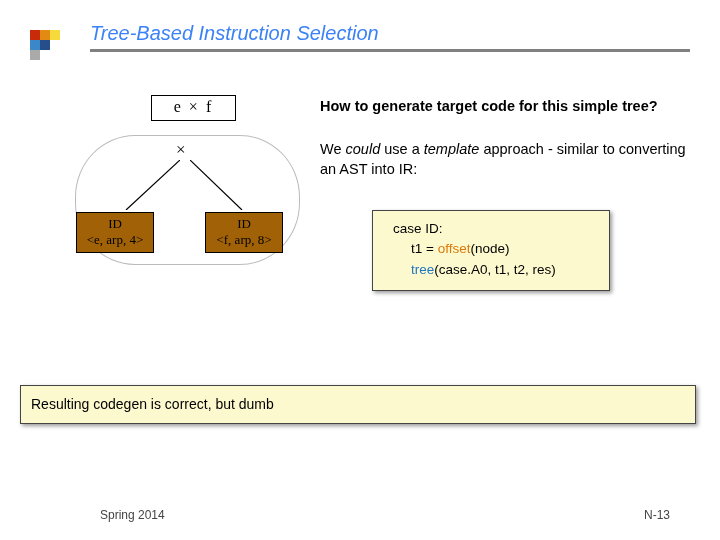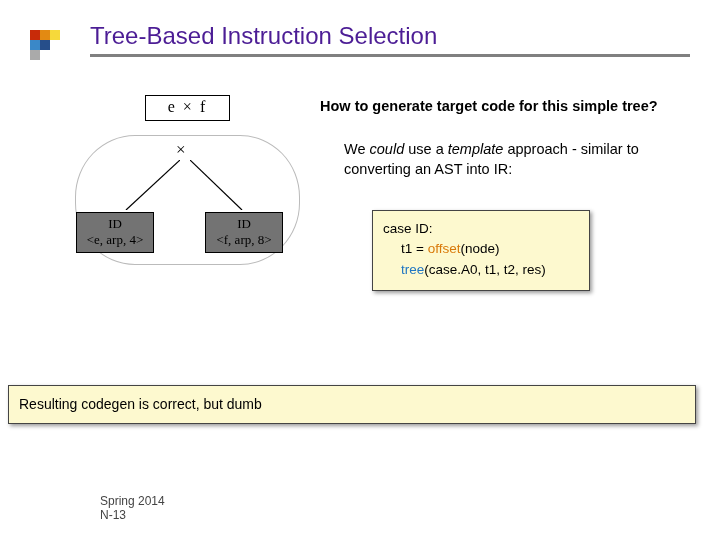--- a/index.html
+++ b/index.html
@@ -10,24 +10,25 @@
     position: relative;
     overflow: hidden;
   }
   
   .title-wrap {
     position: absolute;
     left: 90px; top: 22px; right: 30px;
     height: 52px;
   }
   .title-text {
-    font-size: 24px;
-    font-family: Verdana, sans-serif;
-    color: #4c1d95;
+    font-size: 20px;
+    font-family: Verdana, sans-serif;
+    color: #3b82f6;
     padding-bottom: 2px;
+    font-style: italic;
   }
   .title-underline {
     height: 3px;
     background: #808080;
     margin-top: 2px;
   }
   .accent-blocks {
     position: absolute;
     left: 30px; top: 30px;
   }
@@ -42,21 +43,21 @@
   .b-orange { background:#e38a12; }
   .b-yellow { background:#f6d93a; }
   .b-lblue { background:#3a88c8; }
   .b-dblue { background:#264e8a; }
   .b-grey { background:#aaa; }
   .b-white { background:#fff; }
 
   
   .expr-box {
     position: absolute;
-    left: 145px; top: 95px;
+    left: 151px; top: 95px;
     width: 85px; height: 26px;
     border: 1px solid #000;
     font-family: "Times New Roman", serif;
     font-size: 16px;
     text-align: center;
     line-height: 22px;
     letter-spacing: 2px;
   }
 
   .howto {
@@ -66,21 +67,20 @@
     font-family: Verdana, sans-serif;
     font-weight: bold;
   }
 
   .we-could {
     position: absolute;
     left: 320px; top: 140px; right: 30px;
     font-size: 14.5px;
     font-family: Verdana, sans-serif;
     line-height: 1.35;
-    margin-left: 24px;
   }
   .we-could .ital { font-style: italic; }
 
   
   .tree-box {
     position: absolute;
     left: 75px; top: 135px;
     width: 225px; height: 130px;
     border: 1px solid #bbb;
     border-radius: 60px / 62px;
@@ -102,66 +102,65 @@
     width: 60px; height: 50px;
   }
   .leaf {
     position: absolute;
     border: 1px solid #000;
     padding: 3px 6px;
     font-family: "Times New Roman", serif;
     font-size: 13px;
     text-align: center;
     line-height: 1.25;
-    background: #737373;
+    background: #a16207;
   }
   .leaf-left { left: 76px; top: 212px; width: 78px; }
   .leaf-right { left: 205px; top: 212px; width: 78px; }
 
   
   .code-box {
     position: absolute;
     left: 372px; top: 210px;
-    width: 218px;
+    width: 238px;
     background: #fdf9cf;
     border: 1px solid #444;
     box-shadow: 2px 2px 4px rgba(0,0,0,0.4);
-    padding: 8px 10px 10px 10px;
+    padding: 8px 10px 10px 20px;
     font-family: Verdana, sans-serif;
     font-size: 13.5px;
     line-height: 1.5;
   }
   .code-box .indent { margin-left: 18px; }
   .fn-orange { color: #d97a0a; text-align: right; }
   .fn-blue { color: #2076c2; }
 
   
   .result-box {
     position: absolute;
-    left: 8px; top: 385px; right: 24px;
+    left: 20px; top: 385px; right: 24px;
     background: #fdf9cf;
     border: 1px solid #444;
     box-shadow: 2px 2px 4px rgba(0,0,0,0.4);
     padding: 8px 10px;
     font-family: Verdana, sans-serif;
     font-size: 14px;
     line-height: 1.5;
   }
 
   
   .footer {
     position: absolute;
     left: 0; right: 0; bottom: 18px;
     display: flex;
     justify-content: space-between;
     font-size: 12px;
     font-family: Verdana, sans-serif;
     color: #444;
     padding: 0 50px 0 100px;
-    flex-direction: column;
   }
 </style>
 </head>
 <body>
 
 <div class="accent-blocks">
   <div class="row1">
     <span class="block b-red"></span>
       <span class="block b-orange"></span>
       <span class="block b-yellow"></span>

